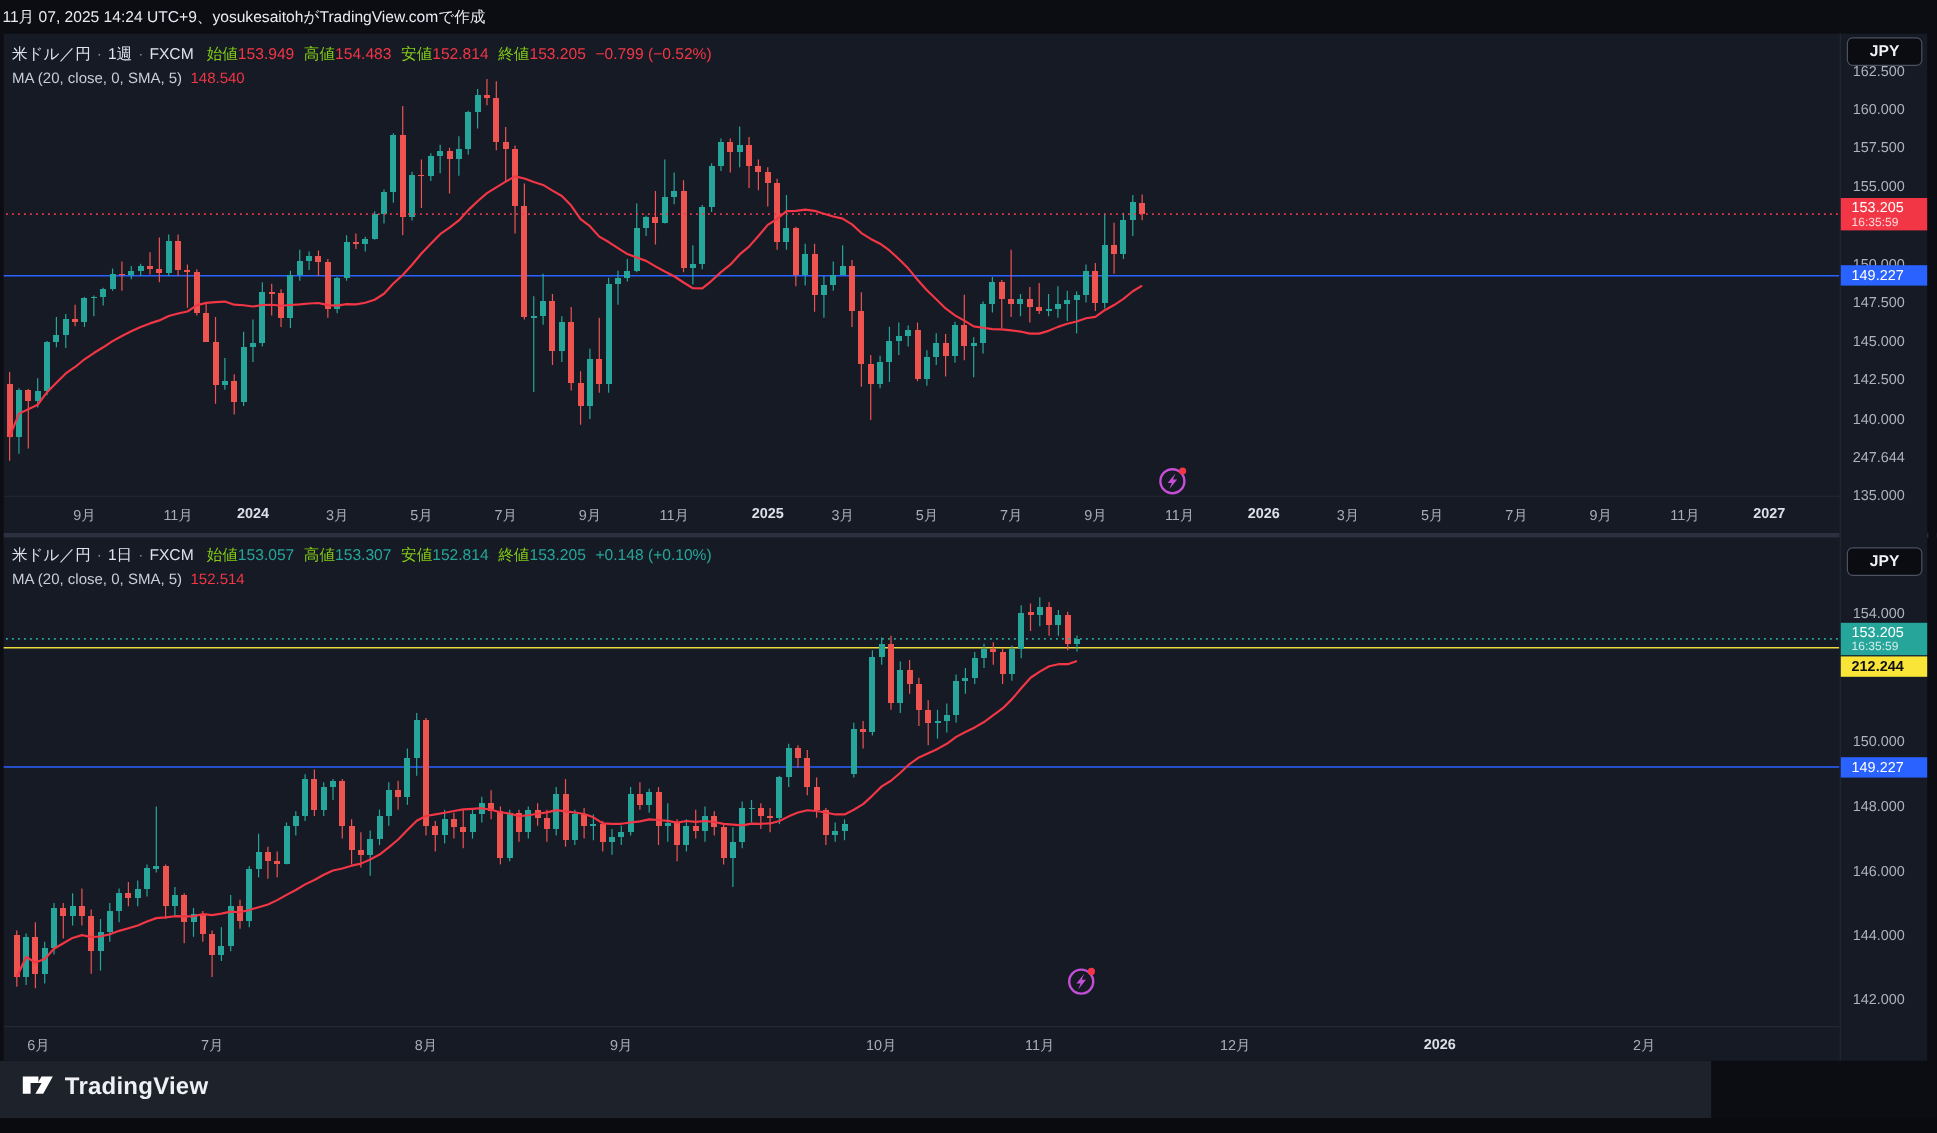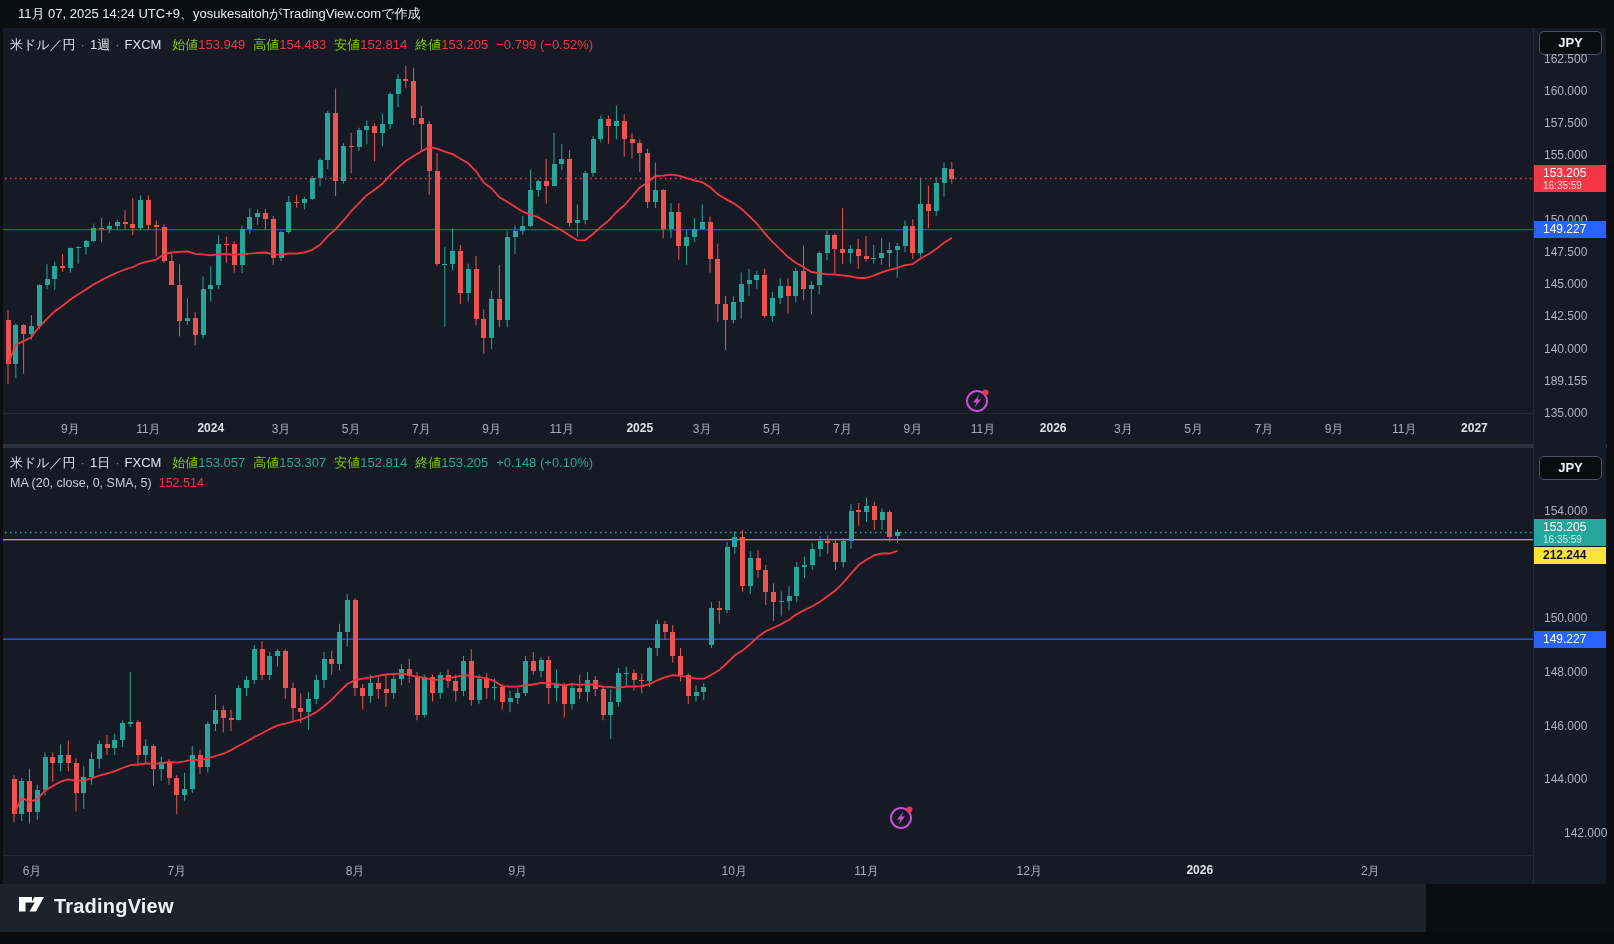--- a/index.html
+++ b/index.html
@@ -1,18 +1,18 @@
 <!DOCTYPE html>
 <html><head>
 <meta charset="utf-8">
 <style>
   * { box-sizing: border-box; margin: 0; padding: 0; }
   html,body { width:1614px; height:944px; background:#0c0d12; font-family:"Liberation Sans",sans-serif; overflow:hidden; }
   #stage { position:relative; width:1614px; height:944px; background:#0c0d12; }
-  .topbar { position:absolute; left:0; top:0; width:1614px; height:28px; background:#0c0d12; color:#e8eaf0; font-size:13px; line-height:28px; padding-left:18px; white-space:nowrap; }
+  .topbar { position:absolute; left:0; top:0; width:1614px; height:28px; background:#0c0d12; color:#e8eaf0; font-size:13px; line-height:28px; padding-left:2px; white-space:nowrap; }
   .pane-svg { position:absolute; left:0; background:#151a25; display:block; }
   #svg1 { top:28px; } #svg2 { top:448px; }
   .timeaxis { position:absolute; left:0; width:1533px; height:31px; background:#151a25; border-top:1px solid #242936; }
   #ta1 { top:413px; } #ta2 { top:855px; height:29px; }
   .t-label { position:absolute; top:7px; transform:translateX(-50%); font-size:12px; color:#a9adb8; white-space:nowrap; }
   .t-label.bold { font-weight:bold; color:#dde0e8; }
   .divider { position:absolute; left:0; top:444px; width:1614px; height:4px; background:#2c3140; }
   .axiscol { position:absolute; left:1533px; top:28px; width:73px; height:856px; background:#151a25; border-left:1px solid #242936; }
   .rmargin { position:absolute; left:1607px; top:28px; width:7px; height:856px; background:#0c0d12; }
   .tick { position:absolute; left:10px; font-size:12px; color:#aeb2bd; white-space:nowrap; }
@@ -537,20 +537,23 @@
         <path d="M903.5,363.5 L897,371.5 L900.5,371.5 L898.5,376.5 L905,368.5 L901.5,368.5 Z" fill="#c44fd6"></path>
         <circle cx="909.5" cy="361.5" r="3" fill="#f23645"></circle>
       </g>
     </svg>
 
   <div class="legend" id="legend1">
     <div class="row1">
       <span>米ドル／円</span><span class="ldot">·</span><span>1週</span><span class="ldot">·</span><span>FXCM</span>&nbsp;&nbsp;
       <span class="lgray">始値</span><span class="lval v1" style="color: rgb(242, 54, 69);">153.949</span><span class="lgray">高値</span><span class="lval v1" style="color: rgb(242, 54, 69);">154.483</span><span class="lgray">安値</span><span class="lval v1" style="color: rgb(242, 54, 69);">152.814</span><span class="lgray">終値</span><span class="lval v1" style="color: rgb(242, 54, 69);">153.205</span><span class="v1" style="color: rgb(242, 54, 69);">−0.799 (−0.52%)</span>
     </div>
+    <div class="marow">
+      <span>MA (20, close, 0, SMA, 5)</span><span class="maval v1ma" style="color: rgb(242, 54, 69);">148.540</span>
+    </div>
   </div>
 
   <div class="legend" id="legend2">
     <div class="row1">
       <span>米ドル／円</span><span class="ldot">·</span><span>1日</span><span class="ldot">·</span><span>FXCM</span>&nbsp;&nbsp;
       <span class="lgray">始値</span><span class="lval v2" style="color: rgb(38, 166, 154);">153.057</span><span class="lgray">高値</span><span class="lval v2" style="color: rgb(38, 166, 154);">153.307</span><span class="lgray">安値</span><span class="lval v2" style="color: rgb(38, 166, 154);">152.814</span><span class="lgray">終値</span><span class="lval v2" style="color: rgb(38, 166, 154);">153.205</span><span class="v2" style="color: rgb(38, 166, 154);">+0.148 (+0.10%)</span>
     </div>
     <div class="marow">
       <span>MA (20, close, 0, SMA, 5)</span><span class="maval v2ma" style="color: rgb(242, 54, 69);">152.514</span>
     </div>
@@ -597,35 +600,35 @@
     <div class="jpy-btn" id="jpy2" style="top:428px">JPY</div>
   <div class="tick" style="top: 23.7845px;">162.500</div>
       <div class="tick" style="top: 55.9859px;">160.000</div>
       <div class="tick" style="top: 88.1874px;">157.500</div>
       <div class="tick" style="top: 120.389px;">155.000</div>
       <div class="tick" style="top: 184.792px;">150.000</div>
       <div class="tick" style="top: 216.993px;">147.500</div>
       <div class="tick" style="top: 249.194px;">145.000</div>
       <div class="tick" style="top: 281.396px;">142.500</div>
       <div class="tick" style="top: 313.597px;">140.000</div>
-      <div class="tick" style="top: 345.799px;">189.155</div>
+      <div class="tick" style="top: 345.799px;">247.644</div>
       <div class="tick" style="top: 378px;">135.000</div>
       <div class="badge two" style="top: 137.009px; background: rgb(242, 54, 69);">
         <div>153.205</div>
         <div class="cd">16:35:59</div>
       </div>
       <div class="badge one" style="top: 193.248px; background: rgb(41, 98, 255);">
         <div>149.227</div>
       </div>
       <div class="tick" style="top: 476.049px;">154.000</div>
       <div class="tick" style="top: 583.366px;">150.000</div>
       <div class="tick" style="top: 637.024px;">148.000</div>
       <div class="tick" style="top: 690.683px;">146.000</div>
       <div class="tick" style="top: 744.341px;">144.000</div>
-      <div class="tick" style="top: 798px; margin-left: 20px;">142.000</div>
+      <div class="tick" style="top: 798px;">142.000</div>
       <div class="badge two" style="top: 490.878px; background: rgb(38, 166, 154);">
         <div>153.205</div>
         <div class="cd">16:35:59</div>
       </div>
       <div class="badge one" style="top: 518.878px; background: rgb(248, 229, 55); color: rgb(17, 17, 17); font-weight: bold;">
         <div>212.244</div>
       </div>
       <div class="badge one" style="top: 602.605px; background: rgb(41, 98, 255);">
         <div>149.227</div>
       </div>

